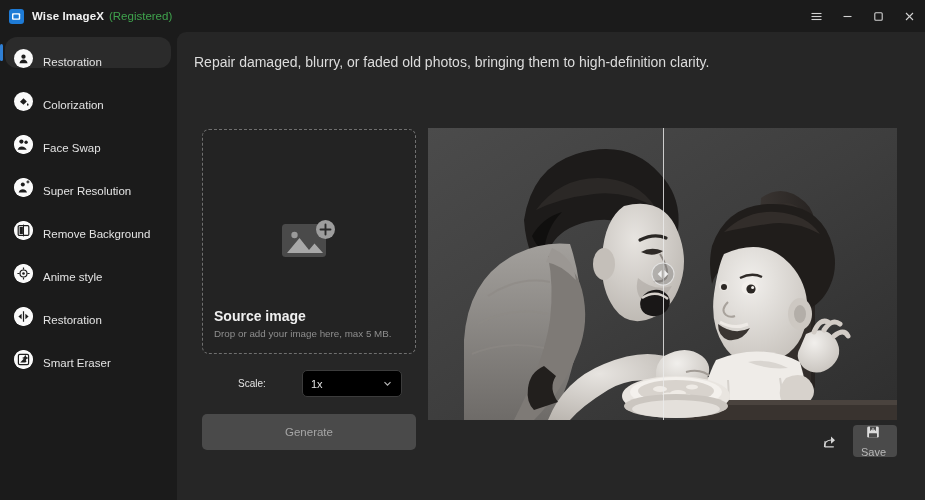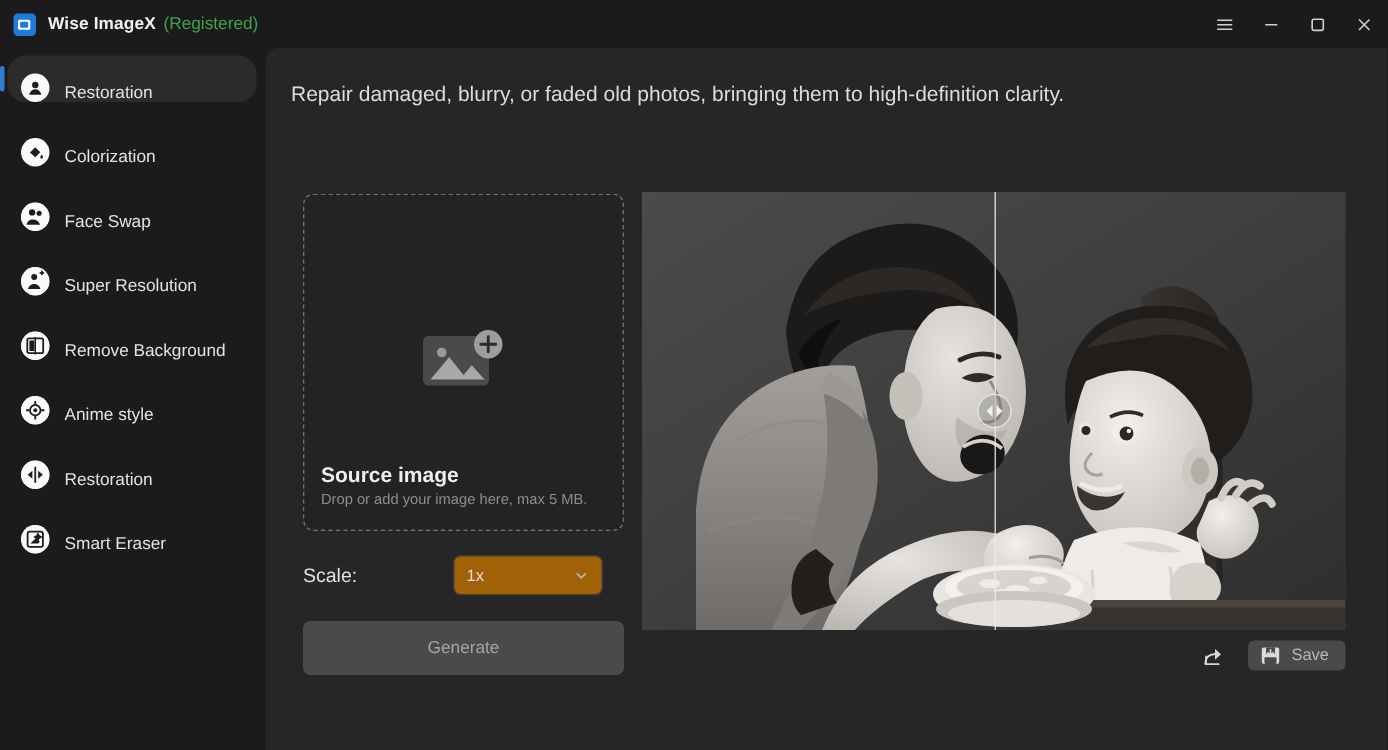--- a/index.html
+++ b/index.html
@@ -167,29 +167,30 @@
     color: #8e8e8e;
   }
 
   .scale-row {
     margin-top: 16px;
     height: 27px;
     display: flex;
     align-items: center;
   }
   .scale-label {
-    font-size: 13px;
+    font-size: 10px;
     color: #e2e2e2;
     width: 100px;
+    text-align: center;
   }
   .select {
     position: relative;
     width: 100px;
     height: 27px;
-    background: #a16207;
+    background: #000000;
     border: 1px solid #3c3c3c;
     border-radius: 5px;
     display: flex;
     align-items: center;
     padding: 0 8px;
   }
   .select-value { font-size: 11px; color: #e3e3e3; }
   .select-arrow { margin-left: auto; color: #b6b6b6; display:flex; }
 
   .generate {
@@ -251,30 +252,31 @@
     align-items: center;
     gap: 10px;
   }
   .icon-btn {
     width: 26px; height: 24px;
     display: flex; align-items: center; justify-content: center;
     border-radius: 4px;
     color: #d6d6d6;
   }
   .save-btn {
-    height: 20px;
+    height: 32px;
     padding: 0 11px 0 8px;
     background: #4a4a4a;
     border-radius: 4px;
     display: flex;
     align-items: center;
     gap: 7px;
     font-size: 11px;
     color: #b8b8b8;
     cursor: default;
+    flex-direction: column;
   }
 </style>
 </head>
 <body>
 
 <div class="app">
 
   <div class="titlebar">
     <div class="logo">
       <svg width="11" height="11" viewBox="0 0 11 11">

